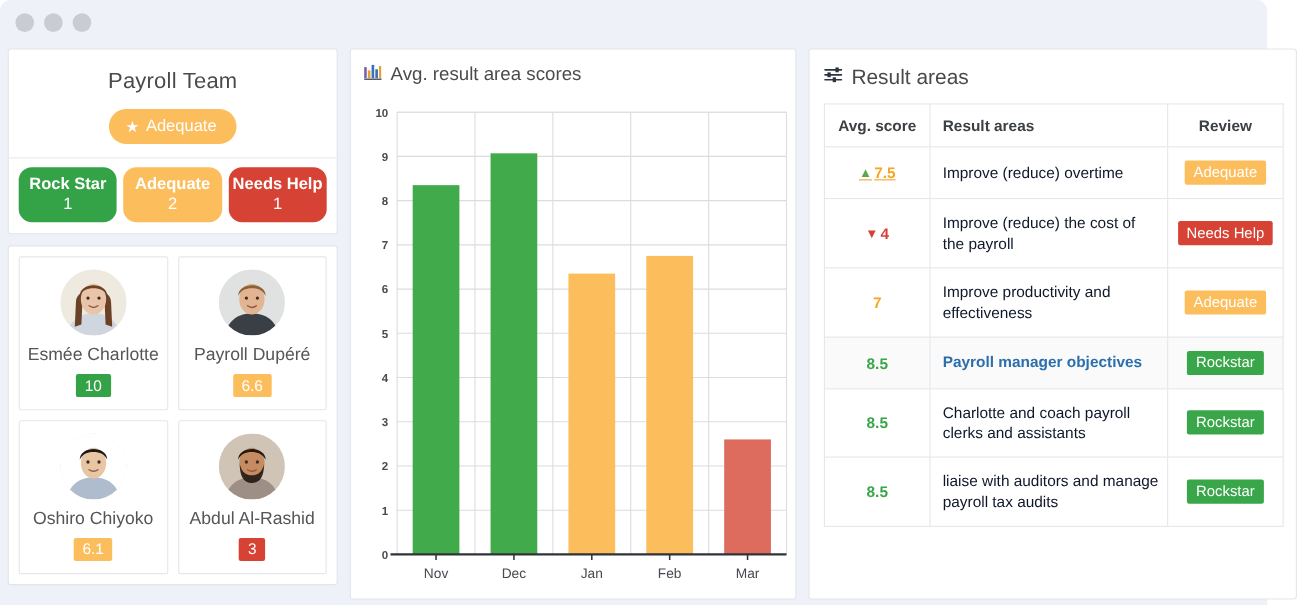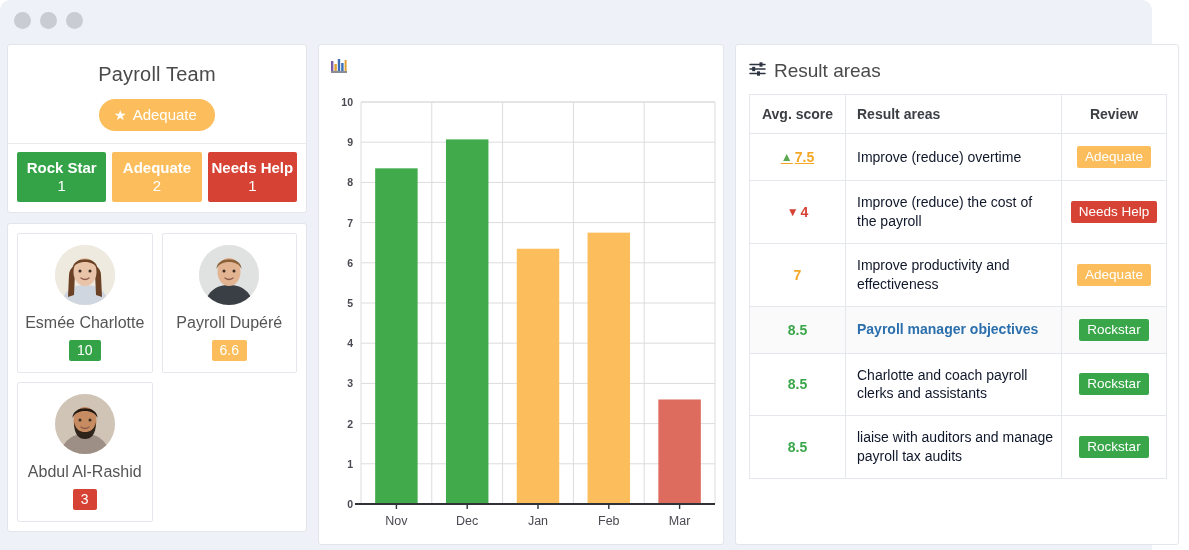--- a/index.html
+++ b/index.html
@@ -33,21 +33,21 @@
   .team-title { font-size: 20px; color: #4a4a4a; font-weight: 400; letter-spacing: .2px; }
   .pill {
     display: inline-flex; align-items: center; gap: 6px;
     margin-top: 13px; padding: 7px 18px 8px 15px;
     border-radius: 20px; color: #fff; font-size: 15px;
   }
   .pill .star { font-size: 14px; line-height: 1; }
 
   .score-strip { display: flex; gap: 6px; padding: 8px 9px 10px; border-top: 1px solid #e8eaee; }
   .score-box {
-    flex: 1; border-radius: 2px; color: #fff; text-align: center;
+    flex: 1; border-radius: 12px; color: #fff; text-align: center;
     padding: 7px 2px 8px;
   }
   .score-box .lbl { font-size: 15px; font-weight: bold; line-height: 1.15; white-space: nowrap; }
   .score-box .num { font-size: 15px; font-weight: 400; margin-top: 1px; }
 
   .people { padding: 9px; display: grid; grid-template-columns: 1fr 1fr; gap: 9px; }
   .person {
     border: 1px solid #e4e7eb; border-radius: 2px;
     padding: 11px 4px 11px; text-align: center;
   }
@@ -151,20 +151,31 @@
                   <path d="M6 60 C8 45 19 40 30 40 C41 40 52 45 54 60 Z" fill="#3a3f46"></path>
                   <ellipse cx="30" cy="27" rx="11.5" ry="14" fill="#e3b492"></ellipse>
                   <path d="M17.5 24 C17.5 11 42.5 11 42.5 24 C40 19 36 17 30 17 C24 17 20 19 17.5 24 Z" fill="#8a6239"></path>
                   <circle cx="25" cy="26" r="1.5" fill="#3b2d22"></circle>
                   <circle cx="35" cy="26" r="1.5" fill="#3b2d22"></circle>
                   <path d="M26 33 Q30 36 34 33" stroke="#8c5a4a" stroke-width="1.3" fill="none" stroke-linecap="round"></path>
                 </svg>
               </div><div class="person-name">Payroll Dupéré</div><div class="person-score" style="background: rgb(252, 190, 92);">6.6</div></div>
             <div class="person"><div class="avatar">
                 <svg width="60" height="60" viewBox="0 0 60 60">
+                  <rect width="60" height="60" fill="#ffffff"></rect>
+                  <path d="M6 60 C8 45 19 40 30 40 C41 40 52 45 54 60 Z" fill="#aebccd"></path>
+                  <ellipse cx="30" cy="27" rx="11.5" ry="14" fill="#e8c5a3"></ellipse>
+                  <path d="M17.5 24 C17.5 11 42.5 11 42.5 24 C40 19 36 17 30 17 C24 17 20 19 17.5 24 Z" fill="#1c1a18"></path>
+                  <circle cx="25" cy="26" r="1.5" fill="#3b2d22"></circle>
+                  <circle cx="35" cy="26" r="1.5" fill="#3b2d22"></circle>
+                  <path d="M26 33 Q30 36 34 33" stroke="#8c5a4a" stroke-width="1.3" fill="none" stroke-linecap="round"></path>
+                </svg>
+              </div><div class="person-name">Oshiro Chiyoko</div><div class="person-score" style="background: rgb(252, 190, 92);">6.1</div></div>
+            <div class="person"><div class="avatar">
+                <svg width="60" height="60" viewBox="0 0 60 60">
                   <rect width="60" height="60" fill="#cfc4b6"></rect>
                   <path d="M6 60 C8 45 19 40 30 40 C41 40 52 45 54 60 Z" fill="#9d8f85"></path>
                   <ellipse cx="30" cy="27" rx="11.5" ry="14" fill="#c68b60"></ellipse>
                   <path d="M17.5 24 C17.5 11 42.5 11 42.5 24 C40 19 36 17 30 17 C24 17 20 19 17.5 24 Z" fill="#241a12"></path>
                   <path d="M19 28 C19 41 24 45 30 45 C36 45 41 41 41 28 C39 36 35 38 30 38 C25 38 21 36 19 28 Z" fill="#241a12" opacity=".92"></path>
                   <circle cx="25" cy="26" r="1.5" fill="#3b2d22"></circle>
                   <circle cx="35" cy="26" r="1.5" fill="#3b2d22"></circle>
                   <path d="M26 33 Q30 36 34 33" stroke="#8c5a4a" stroke-width="1.3" fill="none" stroke-linecap="round"></path>
                 </svg>
               </div><div class="person-name">Abdul Al-Rashid</div><div class="person-score" style="background: rgb(214, 67, 53);">3</div></div>
@@ -178,20 +189,21 @@
           <span>
             <svg width="16" height="15" viewBox="0 0 16 15">
               <rect x="0" y="3" width="2.4" height="10" fill="#7b5ea8"></rect>
               <rect x="3.4" y="6" width="2.4" height="7" fill="#e0a233"></rect>
               <rect x="6.8" y="1" width="2.4" height="12" fill="#3c6fb5"></rect>
               <rect x="10.2" y="5" width="2.4" height="8" fill="#3c6fb5"></rect>
               <rect x="13.6" y="2" width="2.0" height="11" fill="#e0a233"></rect>
               <rect x="0" y="13.4" width="16" height="1.2" fill="#3d4350"></rect>
             </svg>
           </span>
+          <span>Avg. result area scores</span>
         </div>
         <div class="chart-wrap">
           <svg class="chart-svg" id="chart-svg" width="404" height="440" viewBox="0 0 404 440">
               <text x="34" y="422" text-anchor="end" font-family="Liberation Sans, sans-serif" font-size="10.5" font-weight="bold" fill="#4a4a52">0</text>
               <line x1="42" y1="377.8" x2="396" y2="377.8" stroke="#dcdcdc" stroke-width="1"></line>
               <text x="34" y="381.8" text-anchor="end" font-family="Liberation Sans, sans-serif" font-size="10.5" font-weight="bold" fill="#4a4a52">1</text>
               <line x1="42" y1="337.6" x2="396" y2="337.6" stroke="#dcdcdc" stroke-width="1"></line>
               <text x="34" y="341.6" text-anchor="end" font-family="Liberation Sans, sans-serif" font-size="10.5" font-weight="bold" fill="#4a4a52">2</text>
               <line x1="42" y1="297.4" x2="396" y2="297.4" stroke="#dcdcdc" stroke-width="1"></line>
               <text x="34" y="301.4" text-anchor="end" font-family="Liberation Sans, sans-serif" font-size="10.5" font-weight="bold" fill="#4a4a52">3</text>

